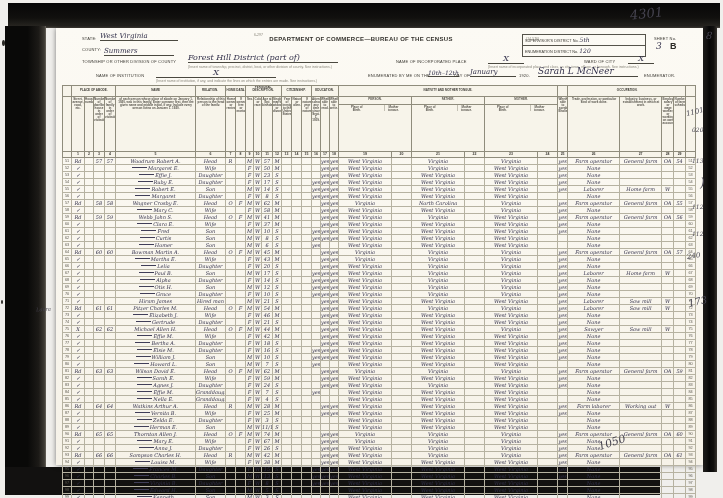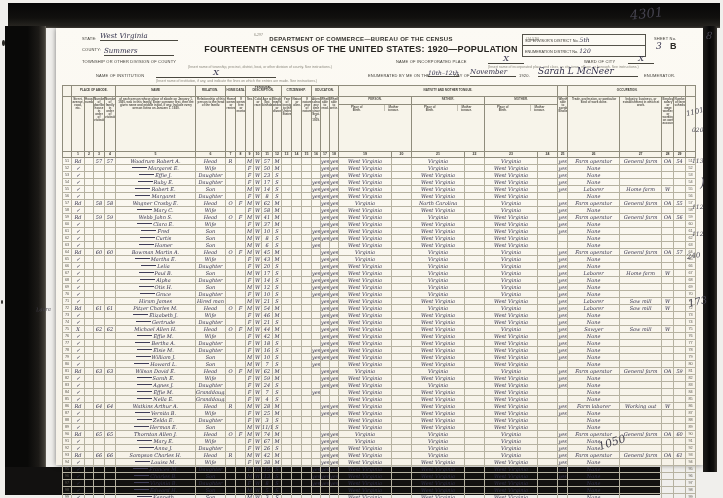--- a/index.html
+++ b/index.html
@@ -66,54 +66,54 @@
   <div class="page">
 
     <span class="abs lbl" style="left:26px;top:8px;">STATE:</span>
     <span class="abs hw uline" style="left:44px;top:4px;font-size:7px;width:78px;">West Virginia</span>
     <span class="abs lbl" style="left:26px;top:19px;">COUNTY:</span>
     <span class="abs hw uline" style="left:48px;top:19px;font-size:7px;width:70px;">Summers</span>
 
     <span class="abs tiny" style="left:198px;top:5px;">6-297</span>
     <span class="abs dept" style="left:145px;top:8px;width:320px;text-align:center;">DEPARTMENT OF COMMERCE—BUREAU OF THE CENSUS</span>
     <span class="abs tiny" style="left:470px;top:9px;">(14-576)</span>
-    <span class="abs title" style="left:105px;top:16px;width:400px;text-align:center;">FOURTEENTH CENSUS OF THE UNITED STATES: 1920—POPULATION</span>
 
     <div class="abs sdbox" style="left:466px;top:6px;width:122px;">
       <div class="sdrow">
         <span>SUPERVISOR'S DISTRICT No.</span>
         <span class="hw" style="font-size:6px;">5th</span>
       </div>
       <div class="sdrow">
         <span>ENUMERATION DISTRICT No.</span>
         <span class="hw" style="font-size:6px;">120</span>
       </div>
     </div>
     <span class="abs lbl" style="left:598px;top:8px;">SHEET No.</span>
     <span class="abs hw" style="left:600px;top:13px;font-size:9px;">3</span>
     <span class="abs" style="left:614px;top:13px;font-size:9px;font-weight:bold;color:#2c2a25;">B</span>
 
     <span class="abs lbl" style="left:26px;top:31px;">TOWNSHIP OR OTHER DIVISION OF COUNTY</span>
+    <span class="abs hw uline" style="left:132px;top:25px;font-size:8px;width:150px;">Forest Hill District (part of)</span>
     <span class="abs tiny" style="left:132px;top:37px;">(Insert name of township, precinct, district, beat, or other division of county. See instructions.)</span>
 
     <span class="abs lbl" style="left:340px;top:31px;">NAME OF INCORPORATED PLACE</span>
     <span class="abs hw uline" style="left:432px;top:26px;font-size:8px;width:36px;text-align:center;">X</span>
     <span class="abs tiny" style="left:432px;top:37px;width:160px;overflow:hidden;">(Insert name of incorporated place, and class, as city, town, village, or borough. See instructions.)</span>
 
     <span class="abs lbl" style="left:528px;top:31px;">WARD OF CITY</span>
     <span class="abs hw uline" style="left:572px;top:26px;font-size:8px;width:26px;text-align:center;">X</span>
 
     <span class="abs lbl" style="left:40px;top:45px;">NAME OF INSTITUTION</span>
     <span class="abs hw uline" style="left:100px;top:40px;font-size:8px;width:120px;text-align:center;">X</span>
     <span class="abs tiny" style="left:100px;top:51px;width:190px;overflow:hidden;">(Insert name of institution, if any, and indicate the lines on which the entries are made. See instructions.)</span>
 
     <span class="abs lbl" style="left:312px;top:45px;">ENUMERATED BY ME ON THE</span>
     <span class="abs hw uline" style="left:372px;top:41px;font-size:6px;">10th–12th</span>
     <span class="abs lbl" style="left:398px;top:45px;">DAY OF</span>
-    <span class="abs hw uline" style="left:414px;top:40px;font-size:7px;width:46px;">November</span>
+    <span class="abs hw uline" style="left:414px;top:40px;font-size:7px;width:46px;">January</span>
     <span class="abs lbl" style="left:463px;top:45px;">1920.</span>
     <span class="abs hw uline" style="left:482px;top:38px;font-size:9px;width:100px;">Sarah L McNeer</span>
     <span class="abs lbl" style="left:588px;top:45px;">ENUMERATOR.</span>
 
     <table class="census" style="position:absolute;left:6px;top:57px;">
       <colgroup>
           <col style="width: 9px;">
           <col style="width: 13px;">
           <col style="width: 9px;">
           <col style="width: 11px;">

